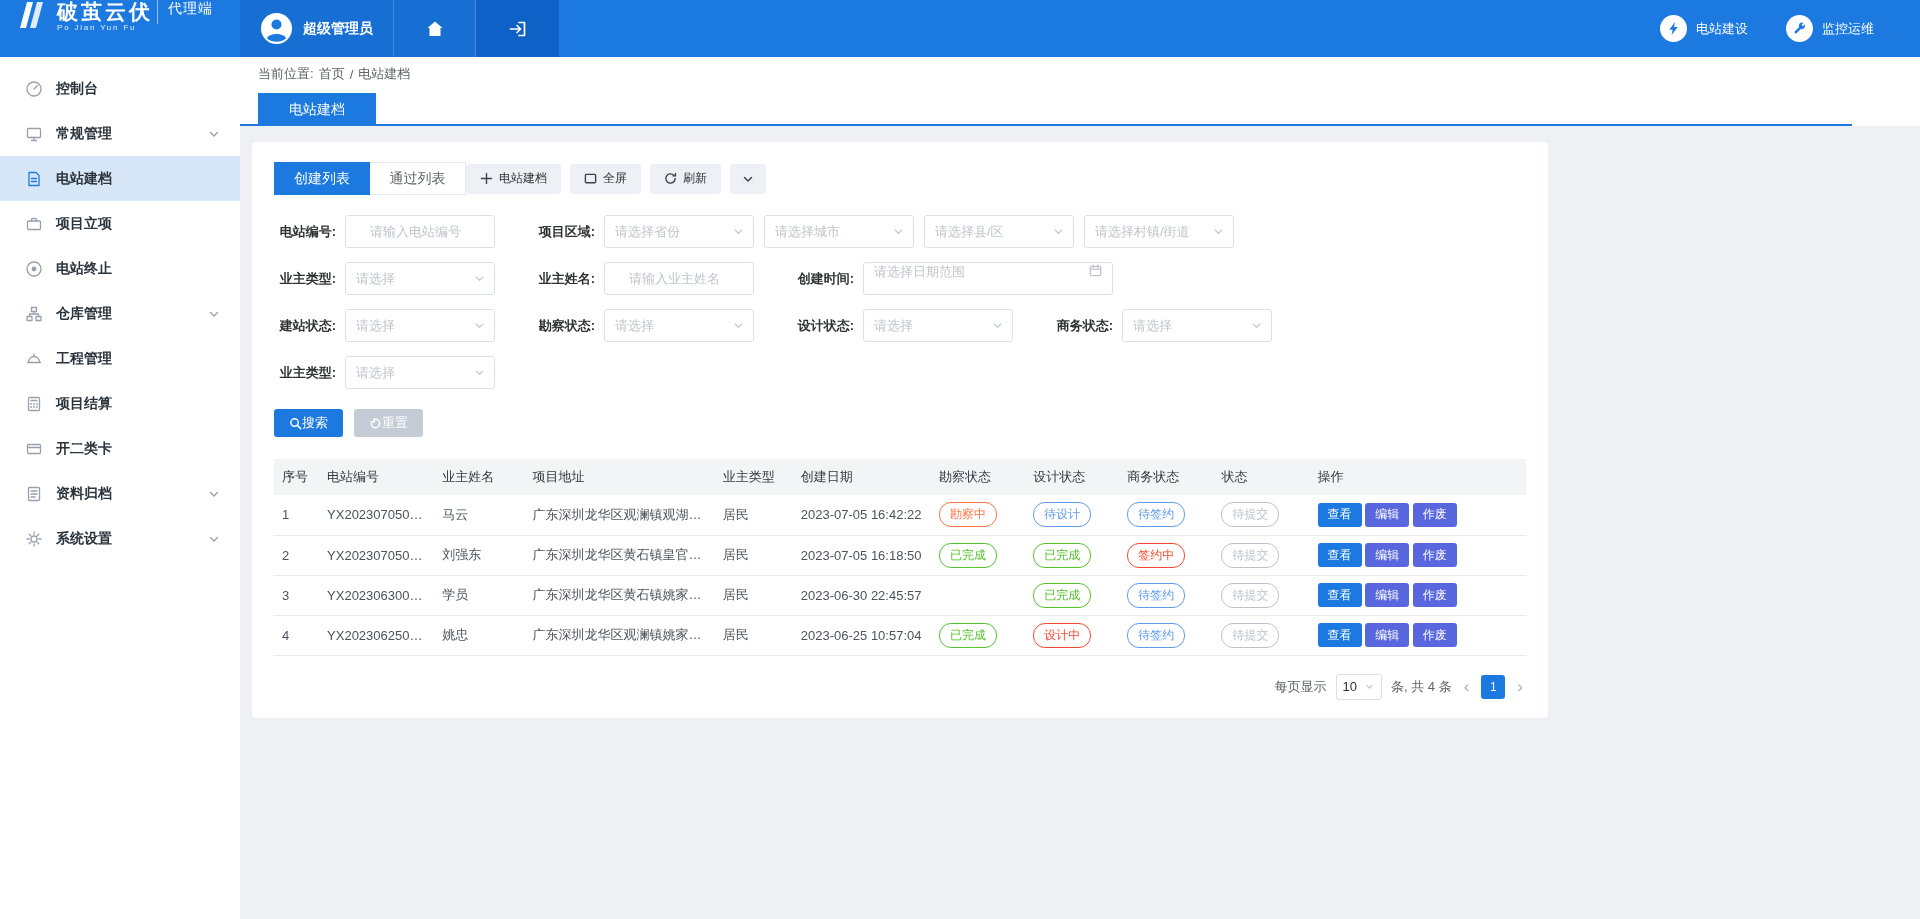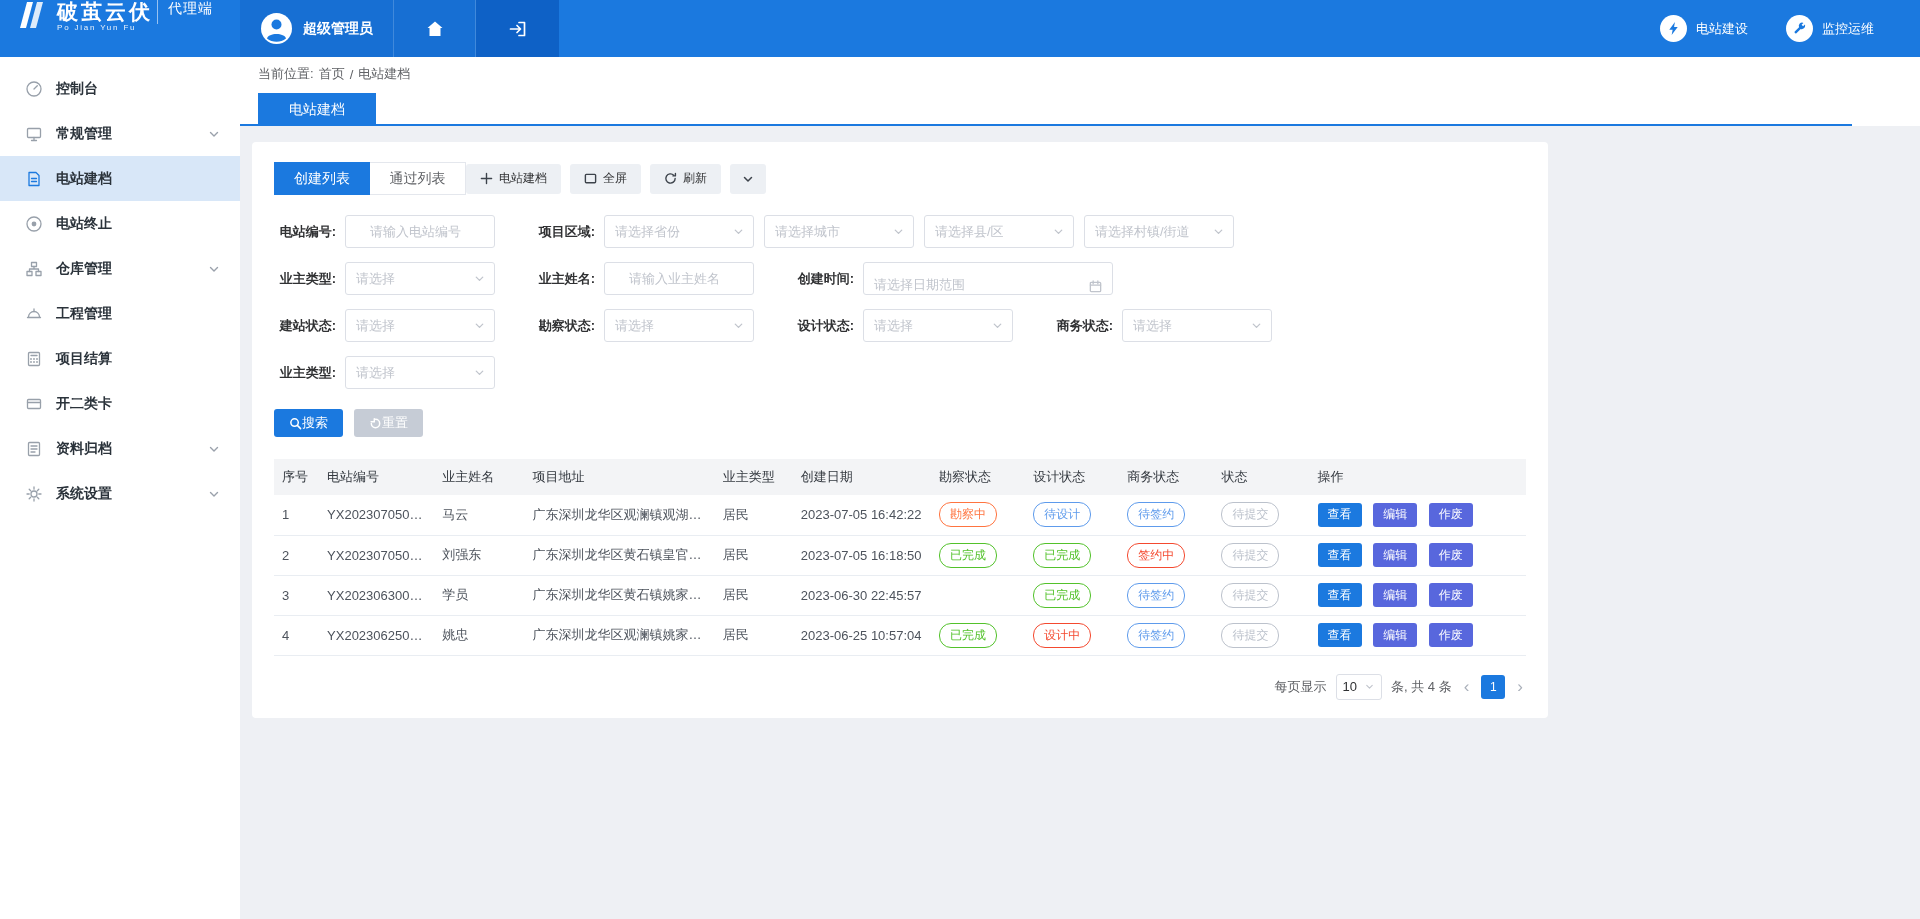--- a/index.html
+++ b/index.html
@@ -65,41 +65,41 @@
   .filters { margin-top:20px; }
   .f-row { display:flex; align-items:center; margin-bottom:14px; }
   .f-group { display:flex; align-items:center; }
   .f-group + .f-group { margin-left:38px; }
   .f-label { width:62px; flex:none; text-align:right; margin-right:9px; font-weight:bold; color:#303133; font-size:13px; white-space:nowrap; }
   .ctl { height:33px; border:1px solid #dcdfe6; border-radius:3px; background:#fff; font-size:13px; }
   .ctl.select { width:150px; display:flex; align-items:center; justify-content:space-between; padding:0 8px 0 10px; color:#c0c4cc; cursor:pointer; }
   .ctl.select + .ctl.select { margin-left:10px; }
   input.ctl { width:150px; padding:0 24px; color:#303133; outline:none; }
   input.ctl::placeholder { color:#c0c4cc; }
-  .ctl.date { width:250px; display:flex; align-items:flex-end; justify-content:space-between; padding:16px 9px 0 10px; color:#c0c4cc; cursor:pointer; }
+  .ctl.date { width:250px; display:flex; align-items:flex-start; justify-content:space-between; padding:0 9px 0 10px; color:#c0c4cc; cursor:pointer; }
   .caret svg, .cal svg { stroke:#c0c4cc; fill:none; stroke-width:1.4; stroke-linecap:round; stroke-linejoin:round; }
 
   
   .btn-row { display:flex; gap:11px; margin-top:20px; }
   .btn { height:28px; padding:0 15px; border-radius:3px; border:none; color:#fff; font-size:13px; display:flex; align-items:center; gap:0; cursor:pointer; font-family:inherit; }
   .btn svg { stroke:#fff; fill:none; stroke-width:1.6; stroke-linecap:round; }
   .btn.search { background:#1b79df; }
   .btn.reset { background:#c6ccd6; }
 
   
   table { width:100%; border-collapse:collapse; margin-top:22px; table-layout:fixed; }
   thead th { background:#f3f4f6; height:36px; text-align:left; padding:0 8px; font-size:13px; font-weight:normal; color:#33383f; }
   tbody td { height:40px; padding:0 8px; border-bottom:1px solid #e9edf2; font-size:13px; color:#4d535c; white-space:nowrap; overflow:hidden; text-overflow:ellipsis; }
   .badge { display:inline-block; min-width:58px; text-align:center; padding:3px 9px; border-radius:12px; font-size:12px; border:1px solid currentColor; background:#fff; }
   .b-orange { color:#ff7440; }
   .b-red    { color:#f4492f; }
   .b-blue   { color:#5e9bec; }
   .b-green  { color:#53c22b; }
   .b-gray   { color:#bcc2cc; }
-  .act { display:inline-flex; align-items:center; height:24px; padding:0 10px; border:none; border-radius:3px; color:#fff; font-size:12px; margin-right:8px; cursor:pointer; font-family:inherit; }
+  .act { display:inline-flex; align-items:center; height:24px; padding:0 10px; border:none; border-radius:3px; color:#fff; font-size:12px; margin-right:0; cursor:pointer; font-family:inherit; }
   .act.view { background:#1b79df; }
   .act.edit, .act.void { background:#5867dd; }
 
   
   .pager { display:flex; align-items:center; justify-content:flex-end; margin-top:18px; color:#606266; font-size:13px; gap:9px; }
   .per-select { height:26px; min-width:46px; border:1px solid #dcdfe6; border-radius:3px; display:flex; align-items:center; padding:0 6px; gap:7px; color:#303133; cursor:pointer; background:#fff; }
   .pg-arrow { color:#aab0ba; font-size:17px; padding:0 3px; cursor:pointer; line-height:1; }
   .pg-num { width:24px; height:24px; background:#1b79df; color:#fff; display:flex; align-items:center; justify-content:center; border-radius:3px; font-size:12px; cursor:pointer; }
 </style>
 </head>
@@ -205,20 +205,29 @@
       <div class="menu-item active">
         <span class="mi-icon">
           <svg width="18" height="18" viewBox="0 0 18 18">
               <path d="M4 2.5h7l3 3v10H4z"></path>
               <path d="M6.5 8.5h5M6.5 11.5h5"></path>
             </svg>
         </span>
         <span>电站建档</span>
       </div>
 
+      <div class="menu-item">
+        <span class="mi-icon">
+          <svg width="18" height="18" viewBox="0 0 18 18">
+              <rect x="2.5" y="6" width="13" height="8.5" rx="1"></rect>
+              <path d="M6.5 6V4.5a1 1 0 011-1h3a1 1 0 011 1V6"></path>
+            </svg>
+        </span>
+        <span>项目立项</span>
+      </div>
 
 
       <div class="menu-item">
         <span class="mi-icon">
           <svg width="18" height="18" viewBox="0 0 18 18">
               <circle cx="9" cy="9" r="7"></circle>
               <circle cx="9" cy="9" r="2.4" fill="#98a0aa" stroke="none"></circle>
             </svg>
         </span>
         <span>电站终止</span>

